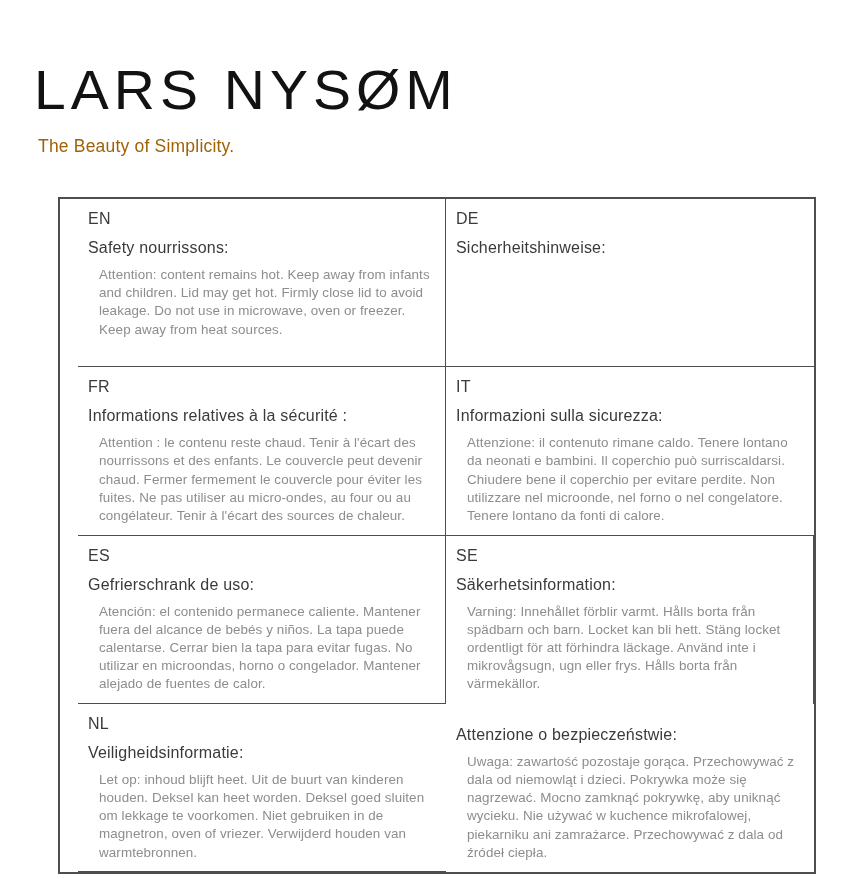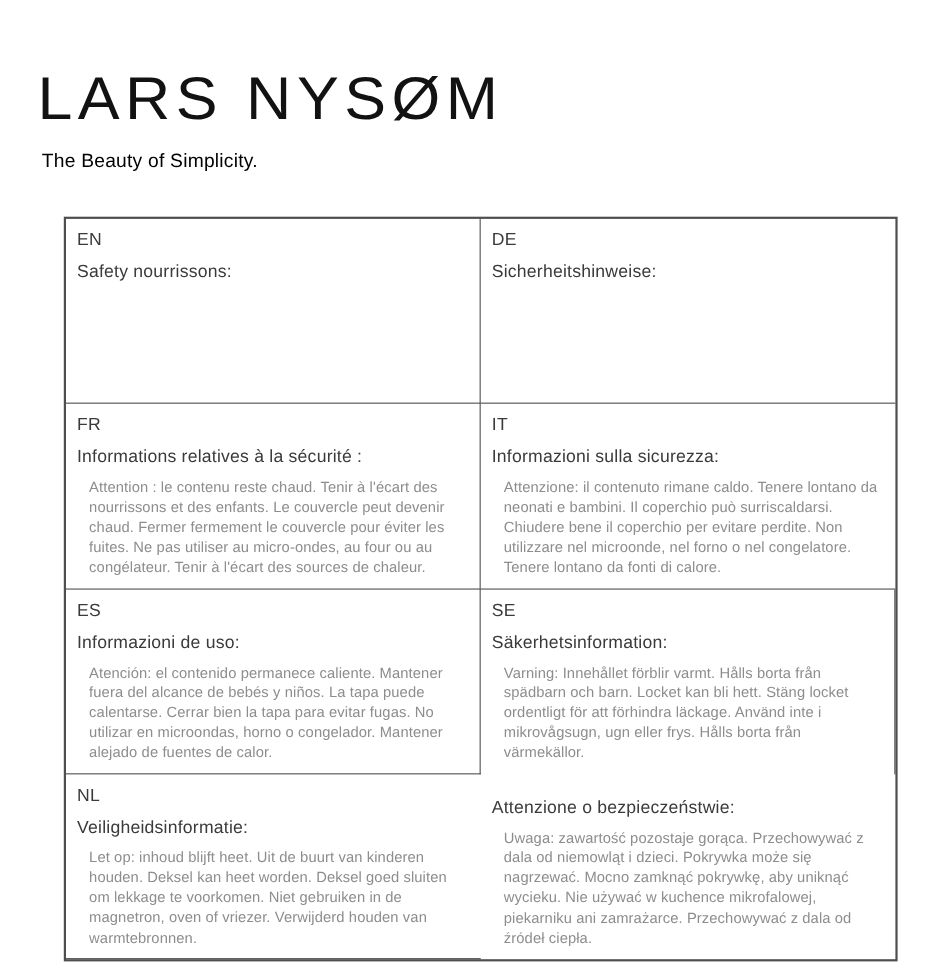--- a/index.html
+++ b/index.html
@@ -24,35 +24,36 @@
     color: #121212;
     white-space: nowrap;
     transform: scaleY(0.96);
     transform-origin: left top;
   }
   .tagline {
     position: absolute;
     left: 38px;
     top: 136px;
     font-size: 17.5px;
-    color: #000000;
+    color: #a16207;
     letter-spacing: 0.2px;
   }
   .info-table {
     position: absolute;
     left: 58px;
     top: 197px;
     width: 758px;
     height: 677px;
     display: grid;
     grid-template-columns: 1fr 1fr;
     grid-template-rows: repeat(4, 1fr);
     border: 2px solid #4e4e4e;
     box-sizing: border-box;
     background: #ffffff;
+    padding-left: 18px;
   }
   .cell {
     box-sizing: border-box;
     padding: 11px 10px 6px 10px;
     overflow: hidden;
   }
   .cell.col-left  { border-right: 1.5px solid #4e4e4e; }
   .cell.row-a, .cell.row-b, .cell.row-c { border-bottom: 1.5px solid #4e4e4e; }
   .lang-code {
     font-size: 16px;
@@ -77,20 +78,21 @@
 <body>
 
 <div class="logo">LARS NYSØM</div>
 <div class="tagline">The Beauty of Simplicity.</div>
 
 <div class="info-table">
 
   <div class="cell col-left row-a">
     <div class="lang-code">EN</div>
     <div class="cell-heading">Safety nourrissons:</div>
+    <div class="cell-body">Attention: content remains hot. Keep away from infants and children. Lid may get hot. Firmly close lid to avoid leakage. Do not use in microwave, oven or freezer. Keep away from heat sources.</div>
   </div>
 
   <div class="cell row-a">
     <div class="lang-code">DE</div>
     <div class="cell-heading">Sicherheitshinweise:</div>
   </div>
 
   <div class="cell col-left row-b">
     <div class="lang-code">FR</div>
     <div class="cell-heading">Informations relatives à la sécurité :</div>
@@ -98,21 +100,21 @@
   </div>
 
   <div class="cell row-b">
     <div class="lang-code">IT</div>
     <div class="cell-heading">Informazioni sulla sicurezza:</div>
     <div class="cell-body">Attenzione: il contenuto rimane caldo. Tenere lontano da neonati e bambini. Il coperchio può surriscaldarsi. Chiudere bene il coperchio per evitare perdite. Non utilizzare nel microonde, nel forno o nel congelatore. Tenere lontano da fonti di calore.</div>
   </div>
 
   <div class="cell col-left row-c">
     <div class="lang-code">ES</div>
-    <div class="cell-heading">Informazioni de uso:</div>
+    <div class="cell-heading">Gefrierschrank de uso:</div>
     <div class="cell-body">Atención: el contenido permanece caliente. Mantener fuera del alcance de bebés y niños. La tapa puede calentarse. Cerrar bien la tapa para evitar fugas. No utilizar en microondas, horno o congelador. Mantener alejado de fuentes de calor.</div>
   </div>
 
   <div class="cell col-left row-d">
     <div class="lang-code">SE</div>
     <div class="cell-heading">Säkerhetsinformation:</div>
     <div class="cell-body">Varning: Innehållet förblir varmt. Hålls borta från spädbarn och barn. Locket kan bli hett. Stäng locket ordentligt för att förhindra läckage. Använd inte i mikrovågsugn, ugn eller frys. Hålls borta från värmekällor.</div>
   </div>
 
   <div class="cell row-c">

